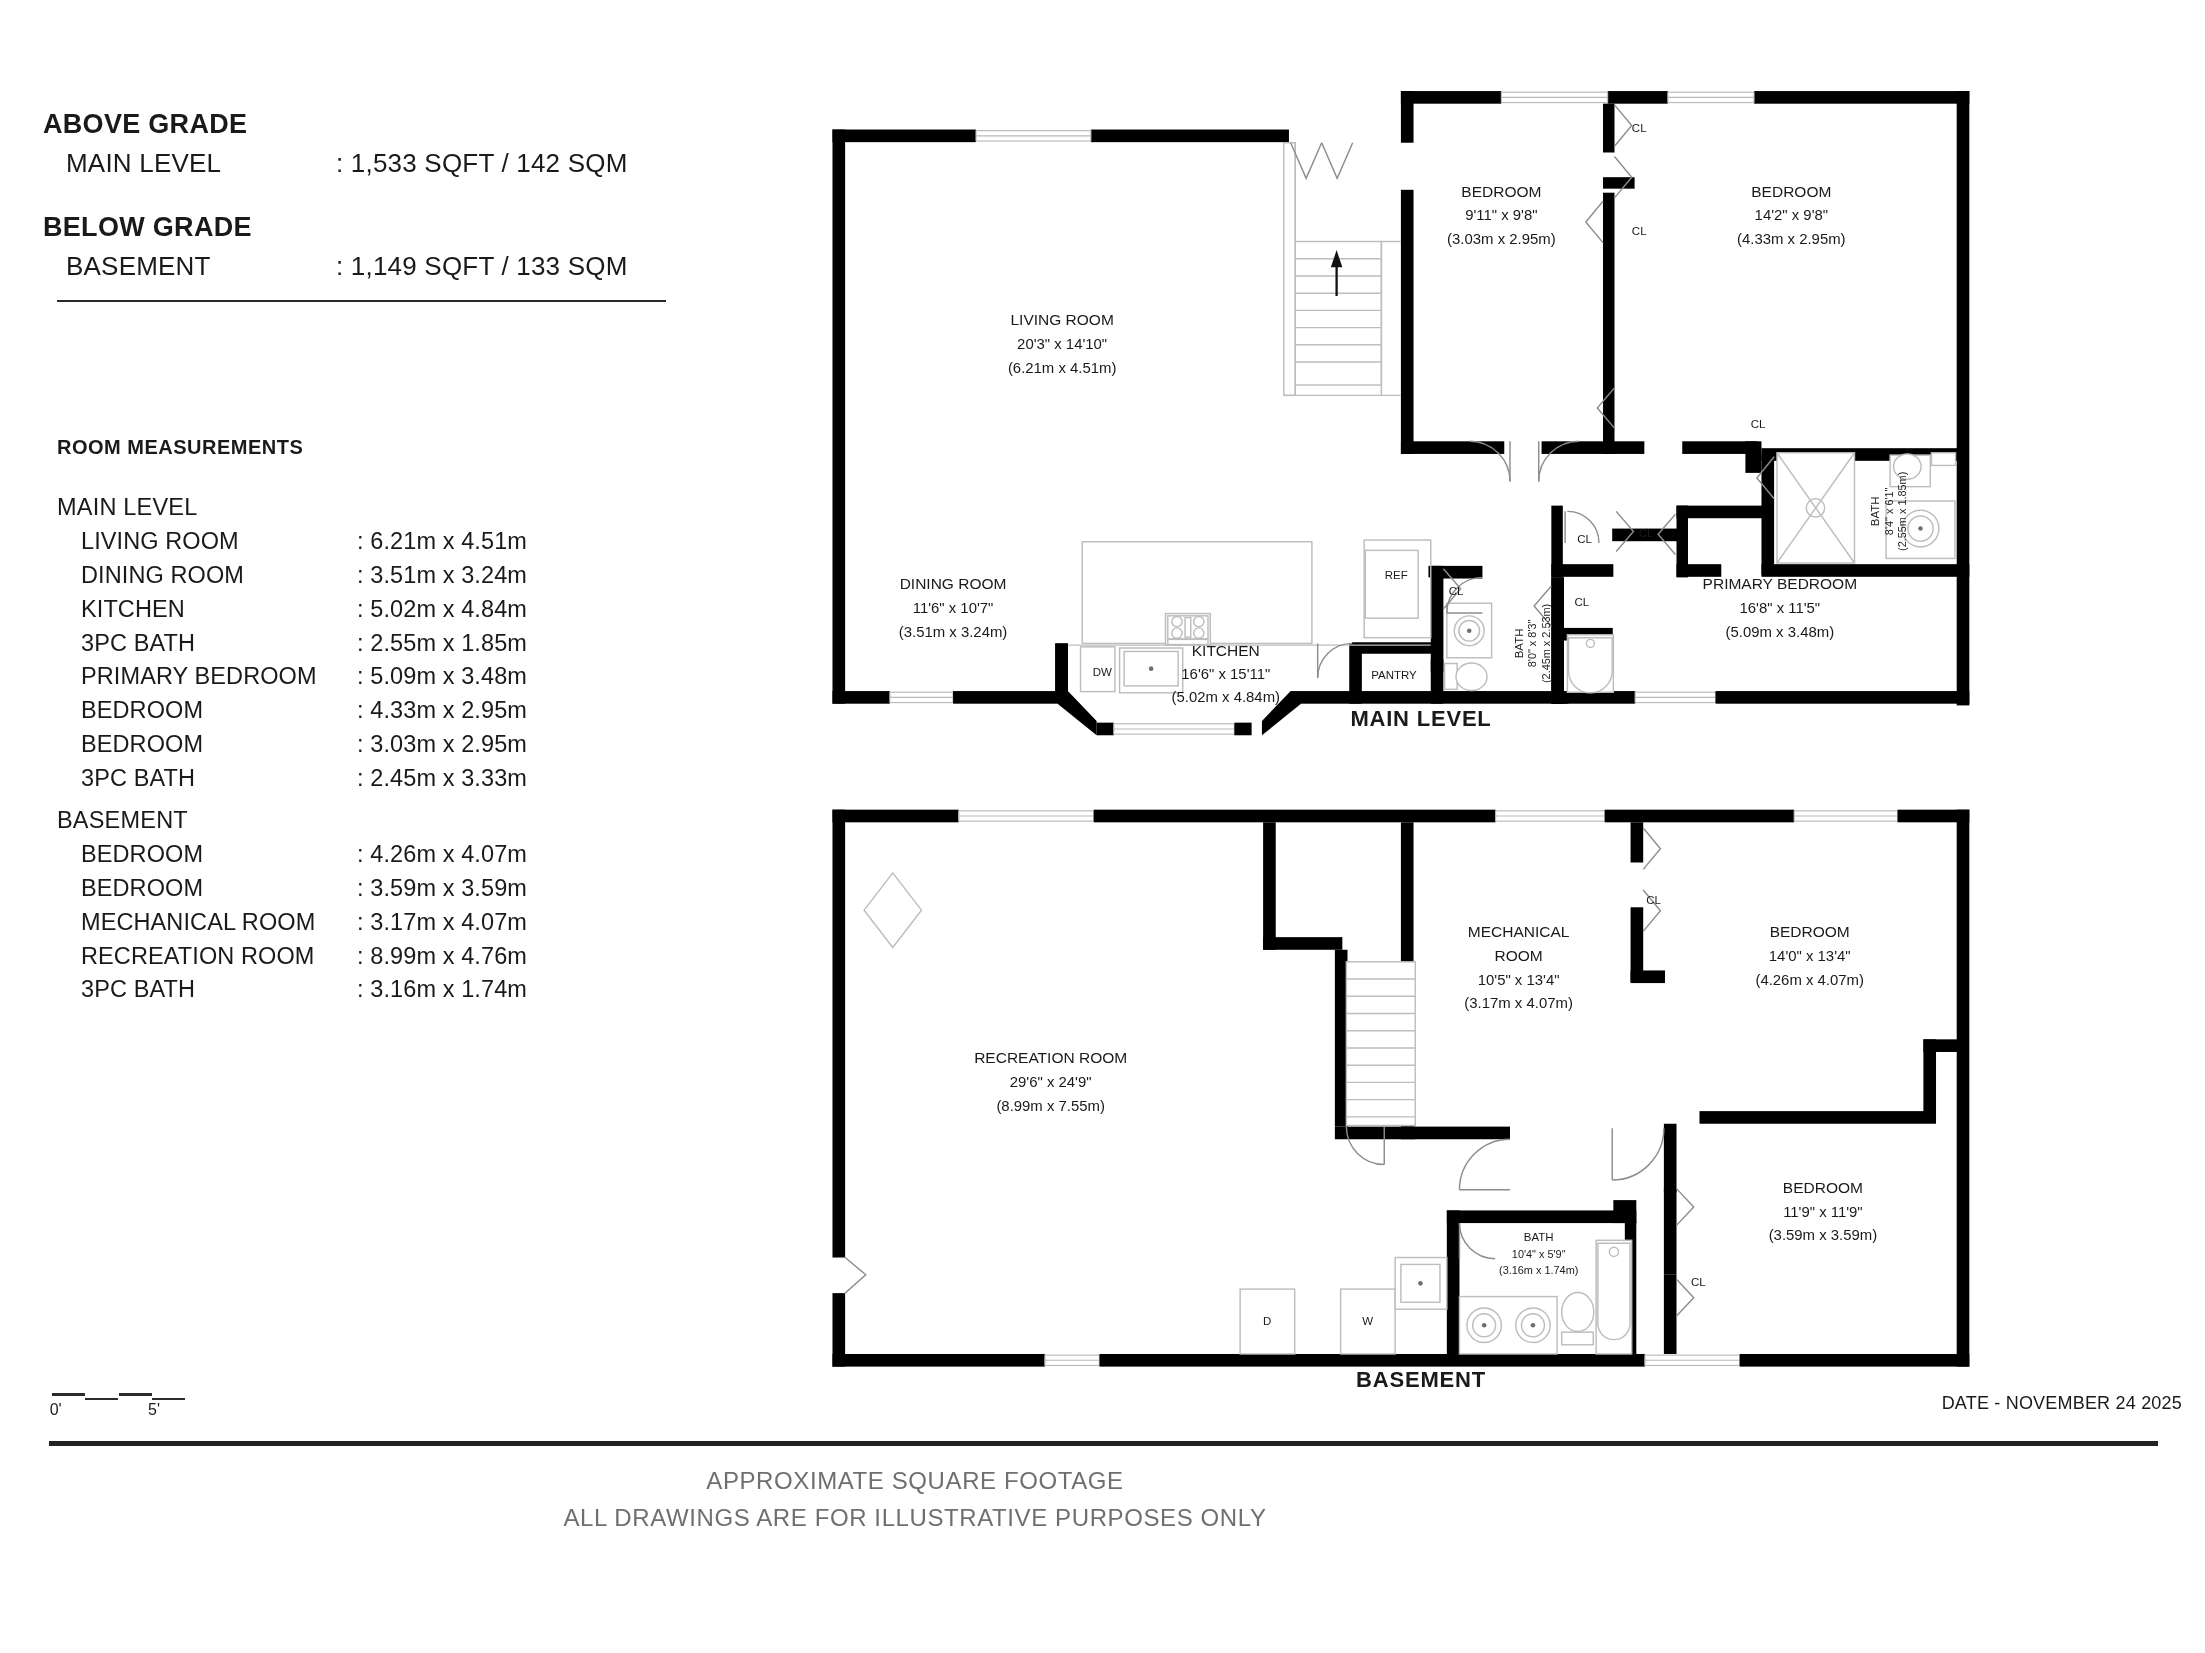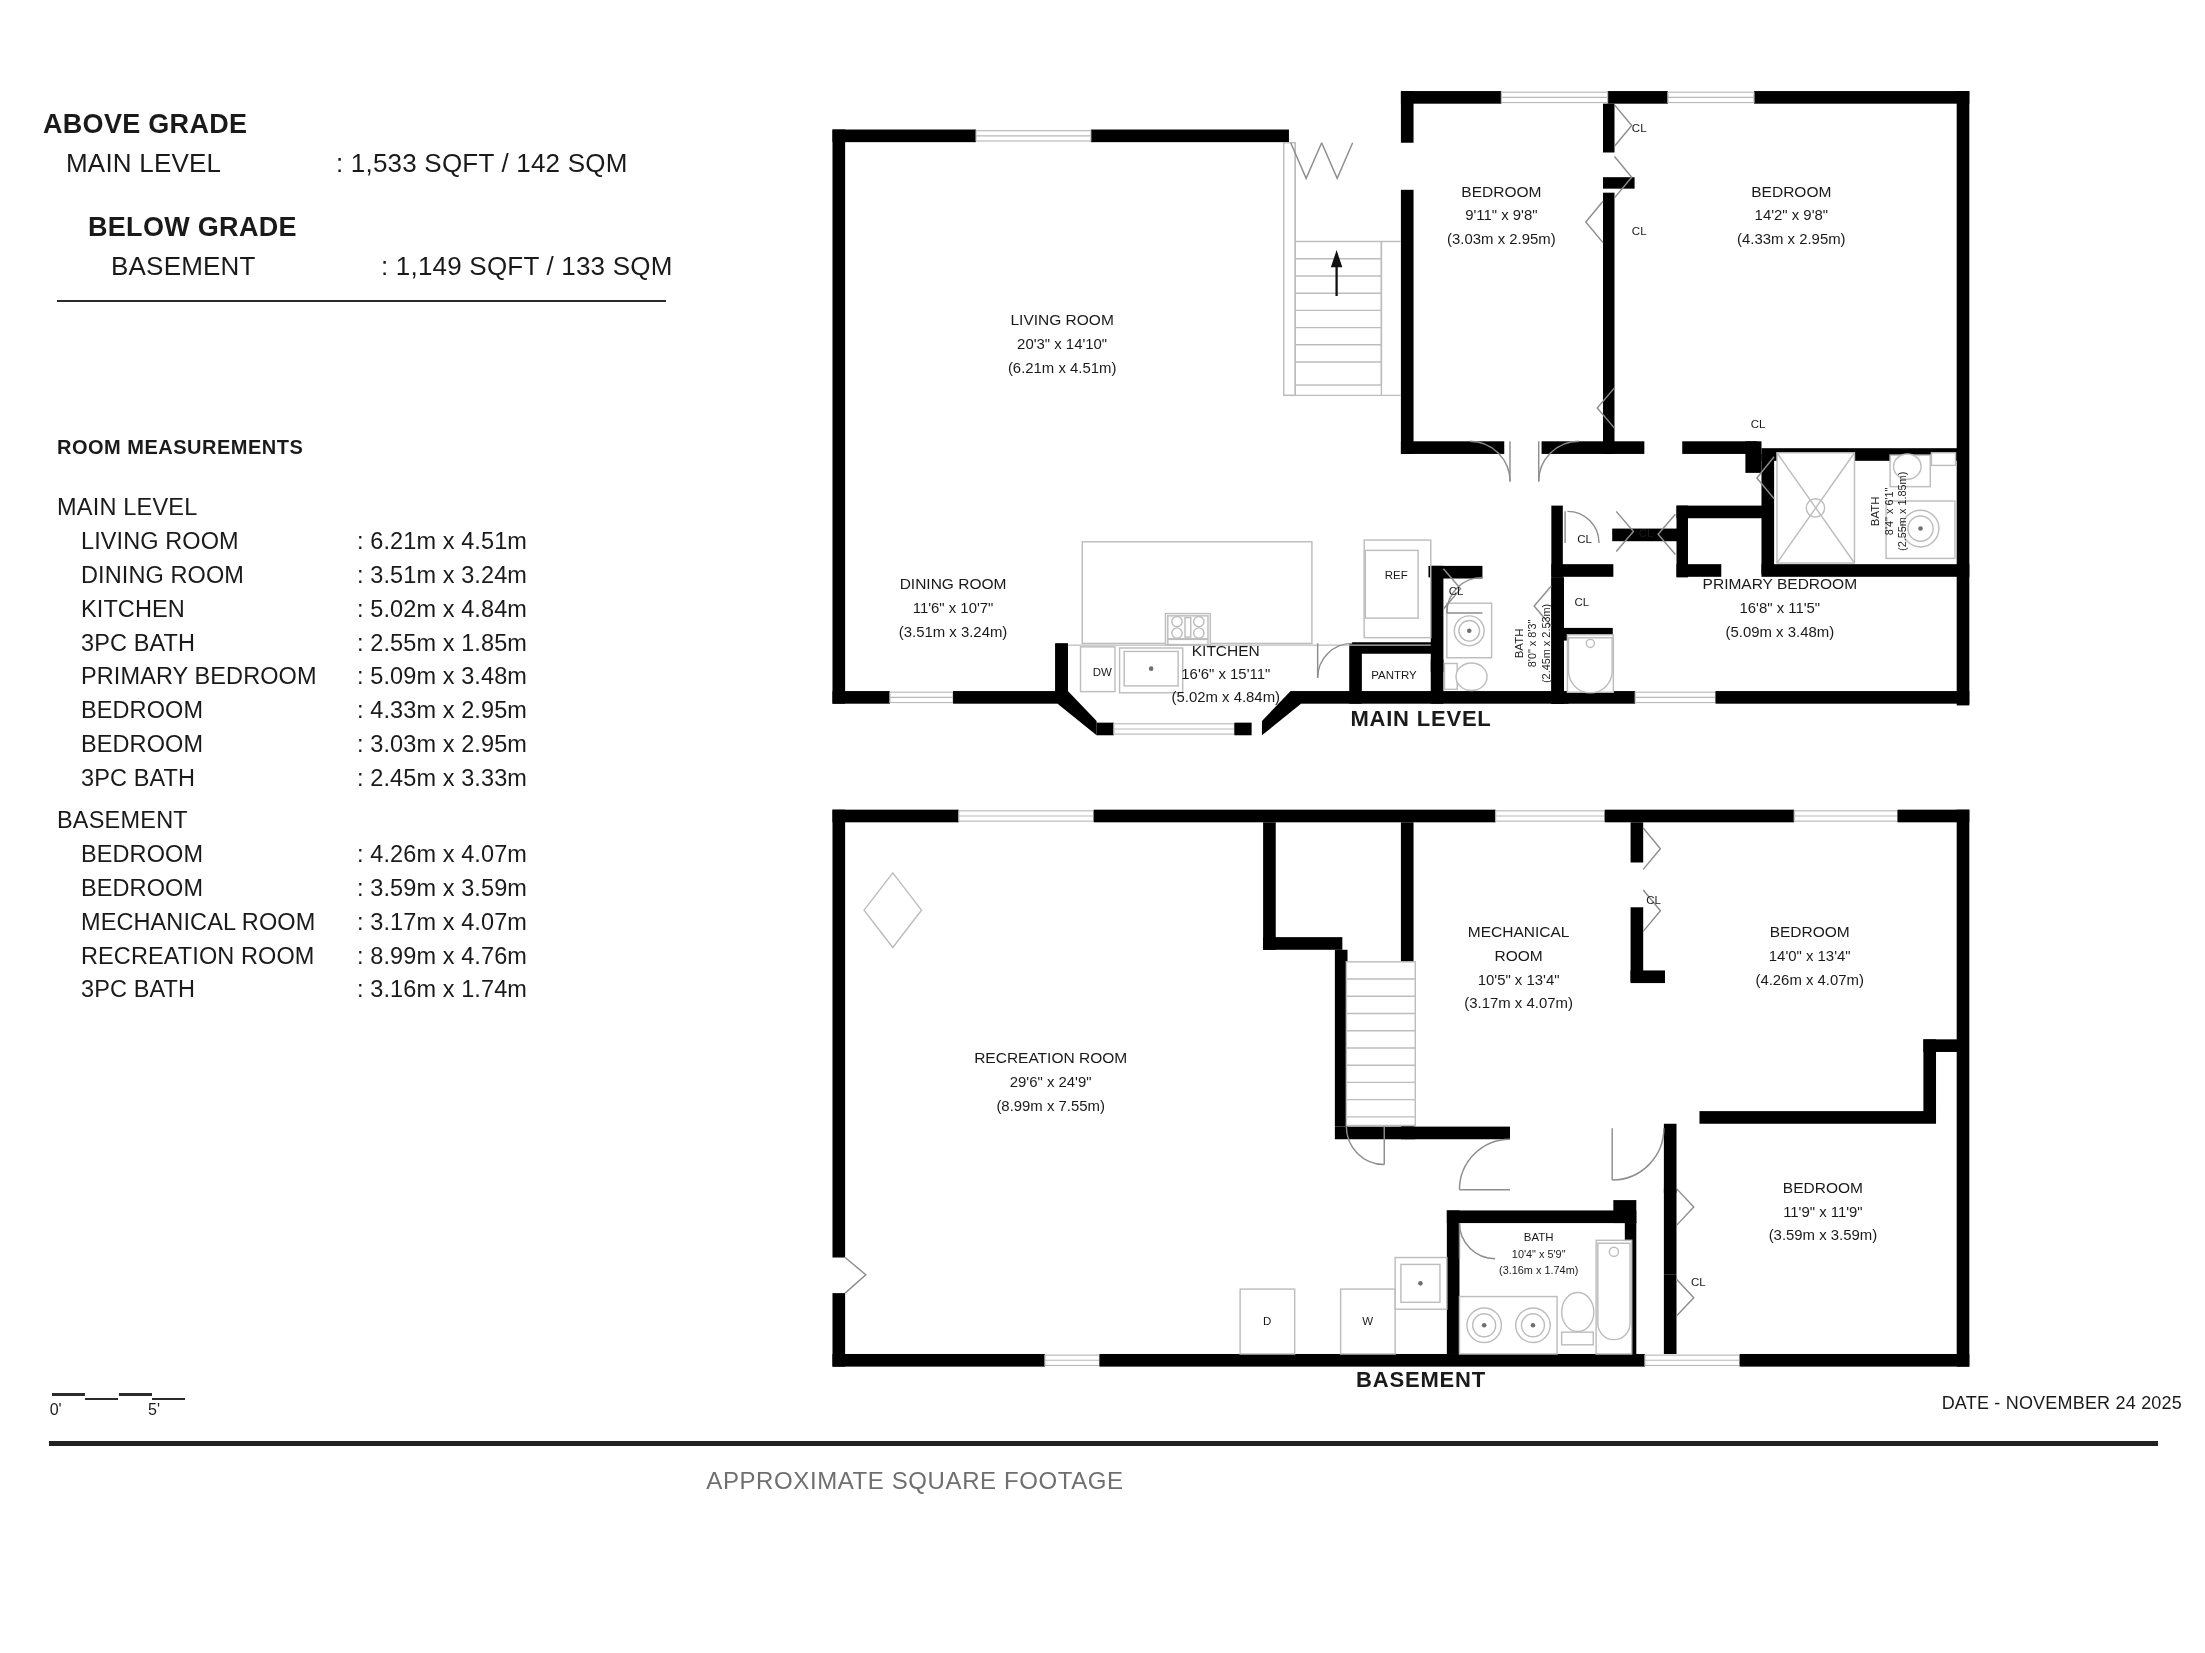--- a/index.html
+++ b/index.html
@@ -81,21 +81,21 @@
   <div class="info">
 
     <div class="grade-block" style="top:109px;">
       <div class="grade-title">ABOVE GRADE</div>
       <div class="grade-row">
         <span class="lbl">MAIN LEVEL</span>
         <span class="val">: 1,533 SQFT / 142 SQM</span>
       </div>
     </div>
 
-    <div class="grade-block" style="top:212px;margin-left:45px;">
+    <div class="grade-block" style="top:212px;">
       <div class="grade-title">BELOW GRADE</div>
       <div class="grade-row">
         <span class="lbl">BASEMENT</span>
         <span class="val">: 1,149 SQFT / 133 SQM</span>
       </div>
     </div>
 
     <div class="hr-thin" style="top:300px;"></div>
 
     <div class="rm-title">ROOM MEASUREMENTS</div>
@@ -545,16 +545,17 @@
       <text class="tiny" x="777" y="918">D</text>
       <text class="tiny" x="952" y="918">W</text>
     </svg>
     <div class="plan-caption" style="top:569px;">BASEMENT</div>
   </div>
 
   <div class="date">DATE - NOVEMBER 24 2025</div>
   <div class="rule"></div>
   <div class="disclaim">
     <div>APPROXIMATE SQUARE FOOTAGE</div>
+    <div>ALL DRAWINGS ARE FOR ILLUSTRATIVE PURPOSES ONLY</div>
   </div>
 
 </div>
 
 
 </body></html>

